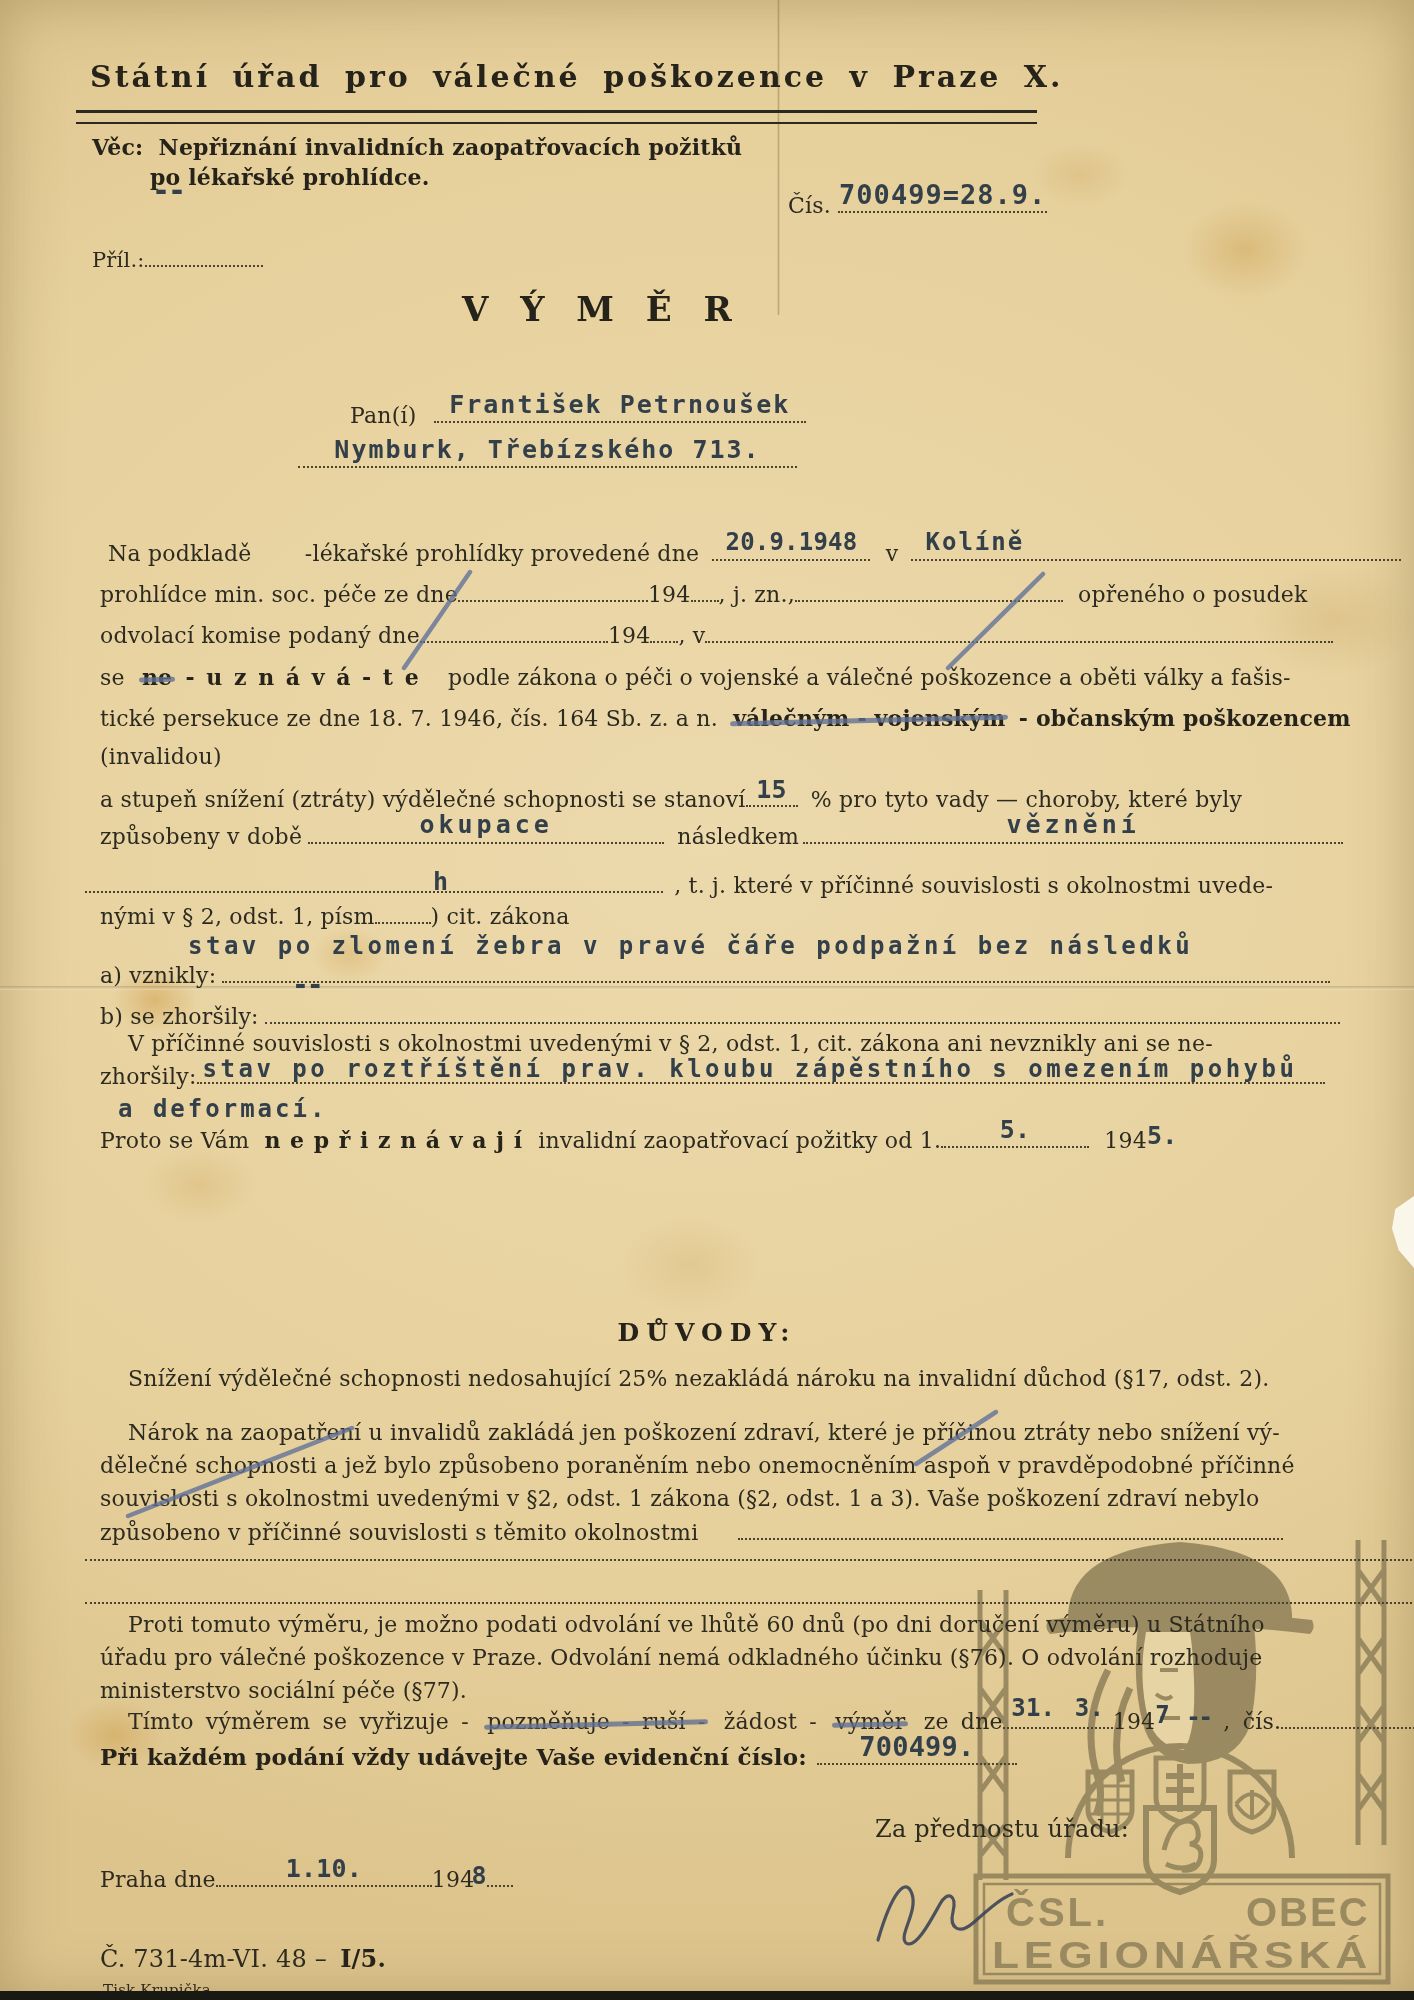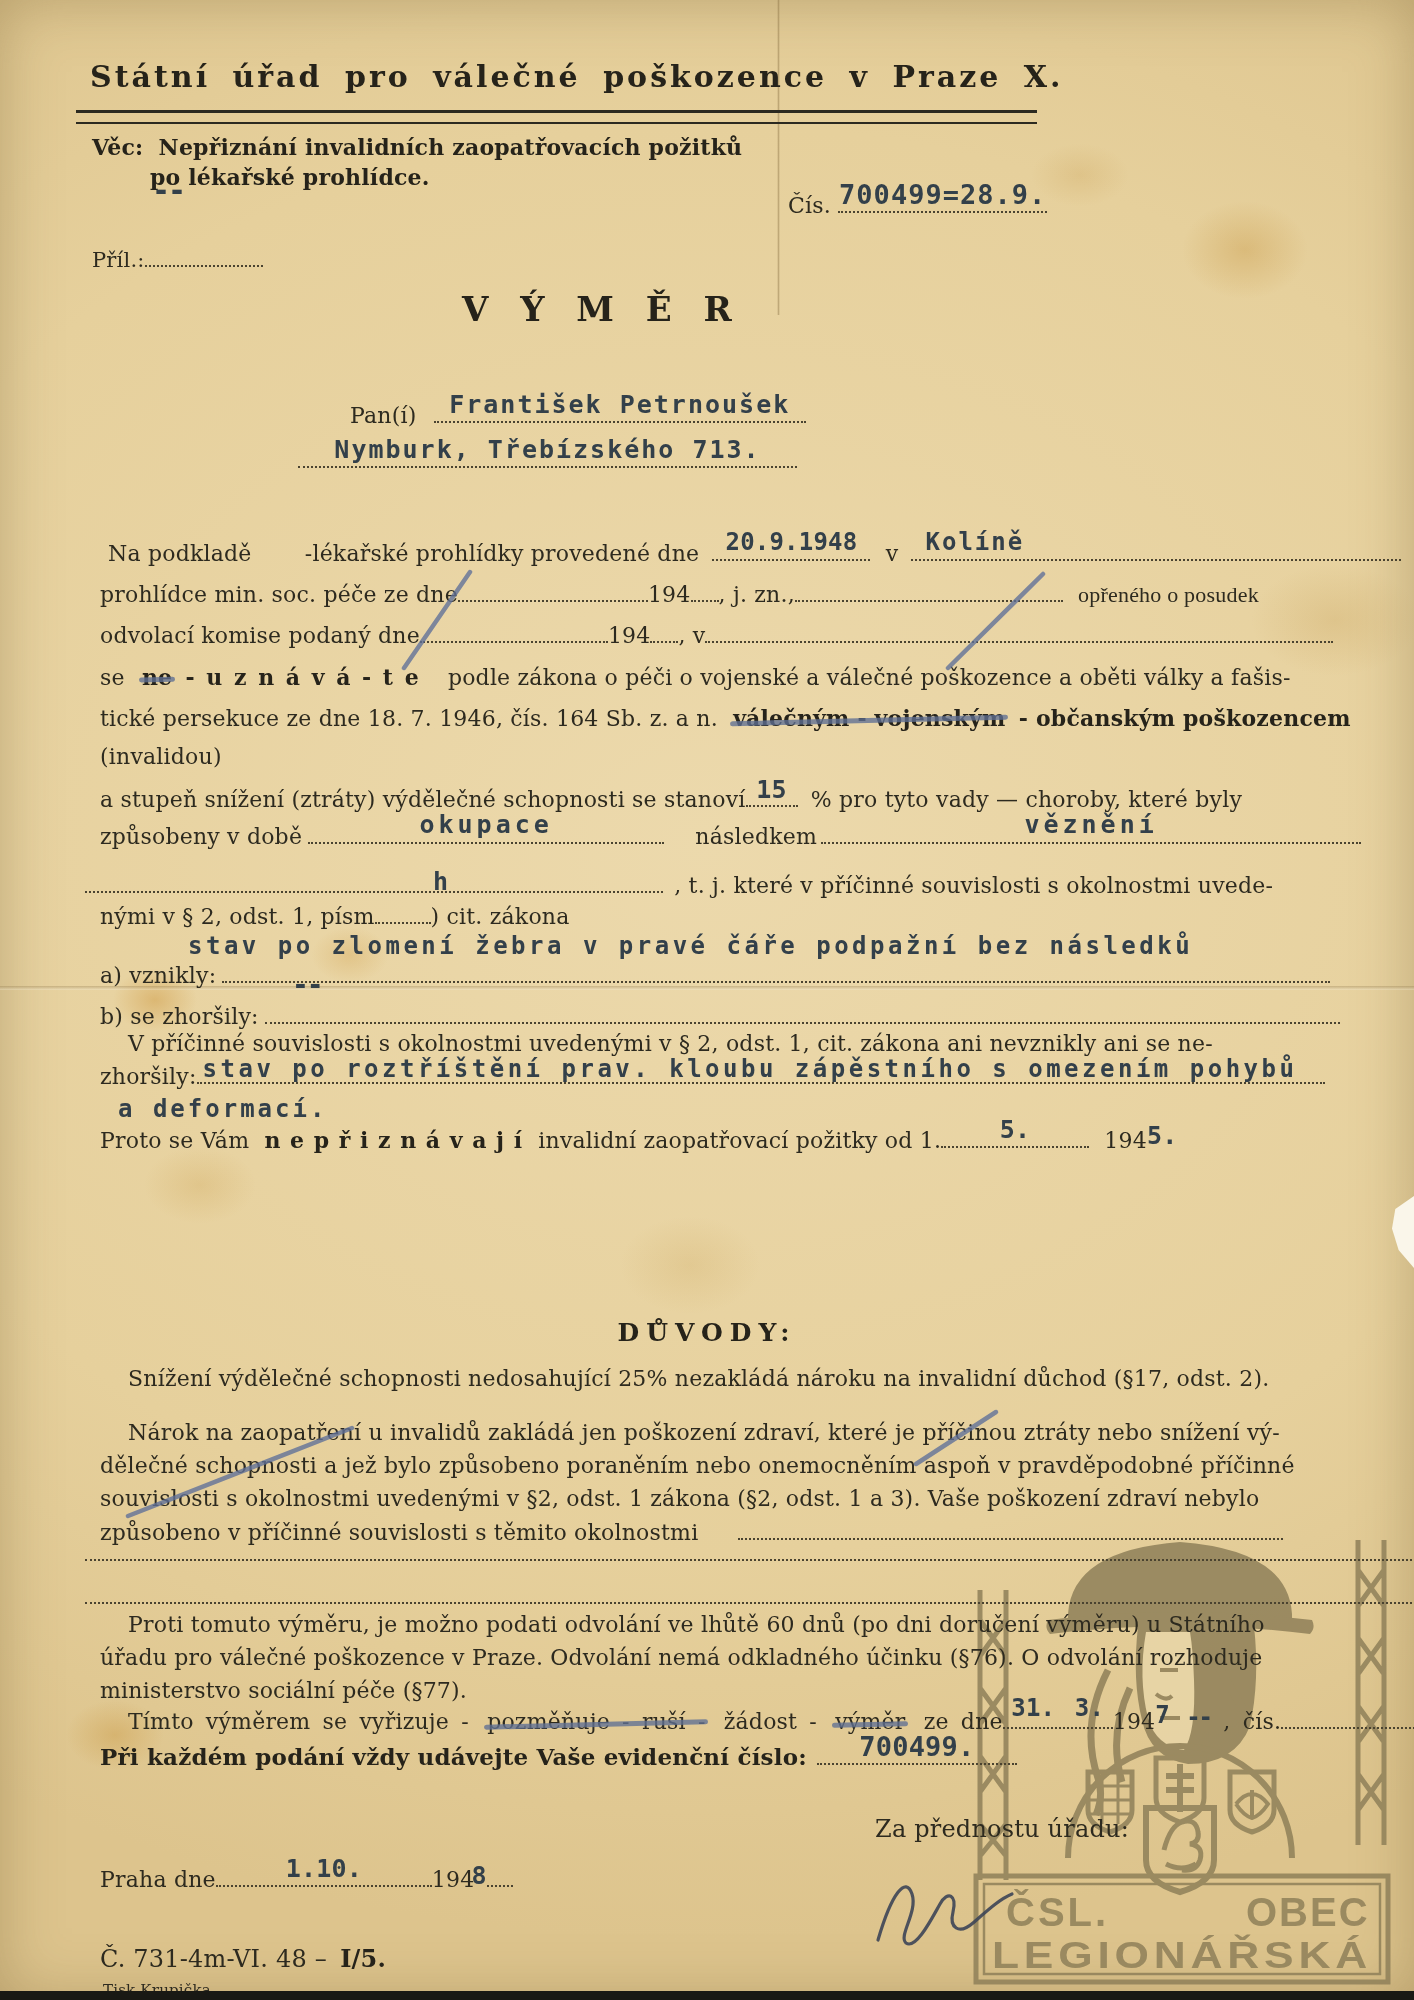--- a/index.html
+++ b/index.html
@@ -116,21 +116,21 @@
     <span class="fill" style="width:158px;margin-left:6px;">
       <span class="typed" style="font-size:24px;bottom:4px;">20.9.1948</span>
     </span>
     <span style="margin-left:8px;">v</span>
     <span class="fill alignleft" style="width:490px;margin-left:6px;">
       <span class="typed" style="font-size:24px;letter-spacing:2px;bottom:4px;">Kolíně</span>
     </span>
   </div>
   <div class="row" style="left:100px;top:581px;">
     <span>prohlídce min. soc. péče ze dne</span><span class="dots" style="width:190px;"></span><span>194</span><span class="dots" style="width:28px;"></span><span>, j. zn.,</span><span class="dots" style="width:268px;"></span>
-    <span style="margin-left:8px;font-family:Liberation Serif, serif;">opřeného o posudek</span>
+    <span style="margin-left:8px;">opřeného o posudek</span>
   </div>
   <div class="row" style="left:100px;top:622px;">
     <span>odvolací komise podaný dne</span><span class="dots" style="width:188px;"></span><span>194</span><span class="dots" style="width:28px;"></span><span>, v</span><span class="dots" style="width:628px;"></span>
   </div>
 
   <div class="row" style="left:100px;top:664px;">
     <span>se</span>
     <span class="struck b" style="margin-left:10px;">ne</span>
     <span class="b" style="margin-left:6px;letter-spacing:2px;">- u z n á v á - t e</span>
     <span style="margin-left:20px;">podle zákona o péči o vojenské a válečné poškozence a oběti války a fašis-</span>
@@ -141,21 +141,21 @@
     <span class="b" style="margin-left:6px;">- občanským poškozencem</span>
   </div>
   <div class="row" style="left:100px;top:744px;">(invalidou)</div>
 
   <div class="row" style="left:100px;top:786px;">
     <span>a stupeň snížení (ztráty) výdělečné schopnosti se stanoví</span><span class="fill" style="width:52px;"><span class="typed" style="font-size:25px;bottom:2px;">15</span></span>
     <span style="margin-left:6px;">% pro tyto vady — choroby, které byly</span>
   </div>
   <div class="row" style="left:100px;top:823px;">
     <span>způsobeny v době</span><span class="fill" style="width:356px;margin-left:6px;"><span class="typed" style="font-size:25px;letter-spacing:4px;bottom:4px;">okupace</span></span>
-    <span style="margin-left:24px;">následkem</span><span class="fill" style="width:540px;margin-left:4px;"><span class="typed" style="font-size:25px;letter-spacing:4px;bottom:4px;">věznění</span></span>
+    <span style="margin-left:6px;">následkem</span><span class="fill" style="width:540px;margin-left:4px;"><span class="typed" style="font-size:25px;letter-spacing:4px;bottom:4px;">věznění</span></span>
   </div>
   <div class="row" style="left:85px;top:872px;">
     <span class="fill" style="width:578px;"><span class="typed" style="left:348px;right:auto;font-size:25px;bottom:-4px;">h</span></span>
     <span style="margin-left:4px;">, t. j. které v příčinné souvislosti s okolnostmi uvede-</span>
   </div>
   <div class="row" style="left:100px;top:903px;">
     <span>nými v § 2, odst. 1, písm</span><span class="dots" style="width:56px;"></span><span>) cit. zákona</span>
   </div>
 
   <div class="row typed" style="left:188px;top:933px;font-size:24px;letter-spacing:3.5px;">stav po zlomení žebra v pravé čáře podpažní bez následků</div>

